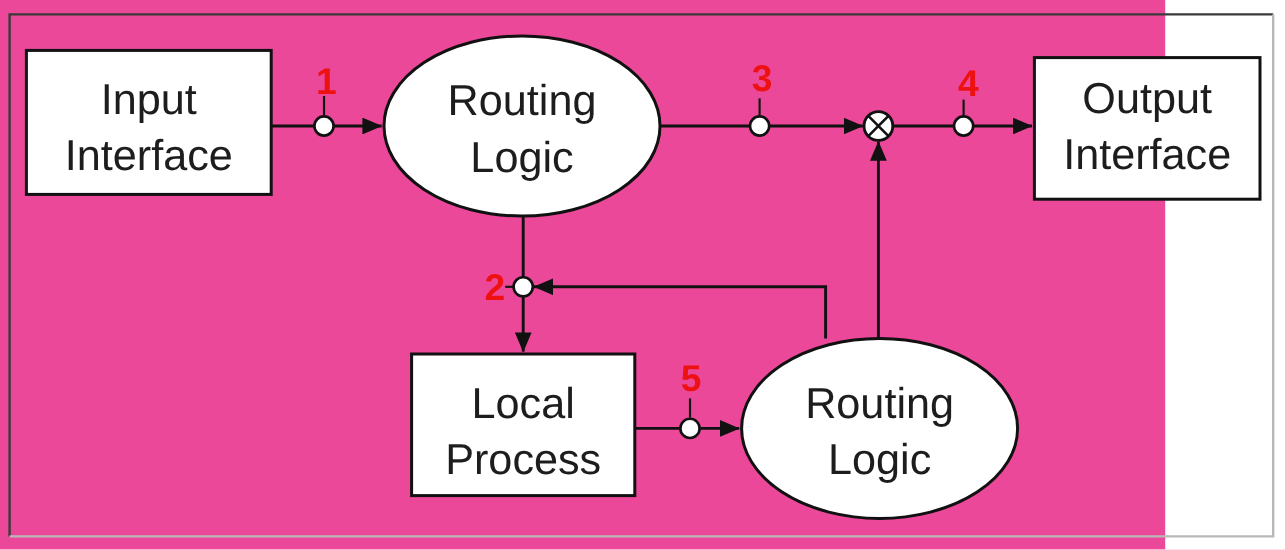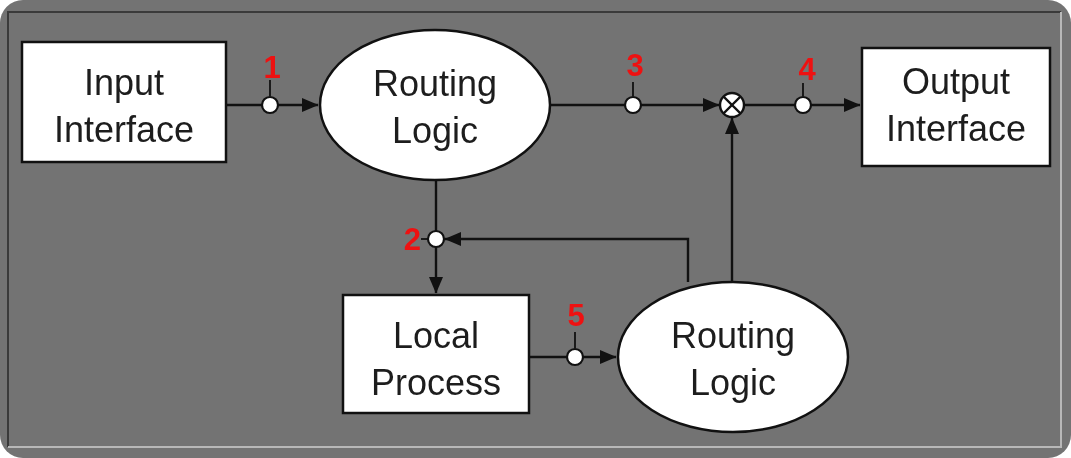--- a/index.html
+++ b/index.html
@@ -1,21 +1,20 @@
 <!DOCTYPE html>
 <html><head>
 <meta charset="utf-8">
 <style>
   html, body { margin: 0; padding: 0; background: #ffffff; }
   .canvas {
-    width: 1071px; height: 458px;
+    width: 971px; height: 458px;
     position: relative;
-    background: #737373;
+    background: #ec4899;
     font-family: "Liberation Sans", sans-serif;
-    border-radius: 23px;
   }
   svg { display: block; }
   .node-label {
     font-family: "Liberation Sans", sans-serif;
     font-size: 36px;
     fill: #1d1d1d;
     text-anchor: middle;
   }
   .marker-label {
     font-family: "Liberation Sans", sans-serif;

